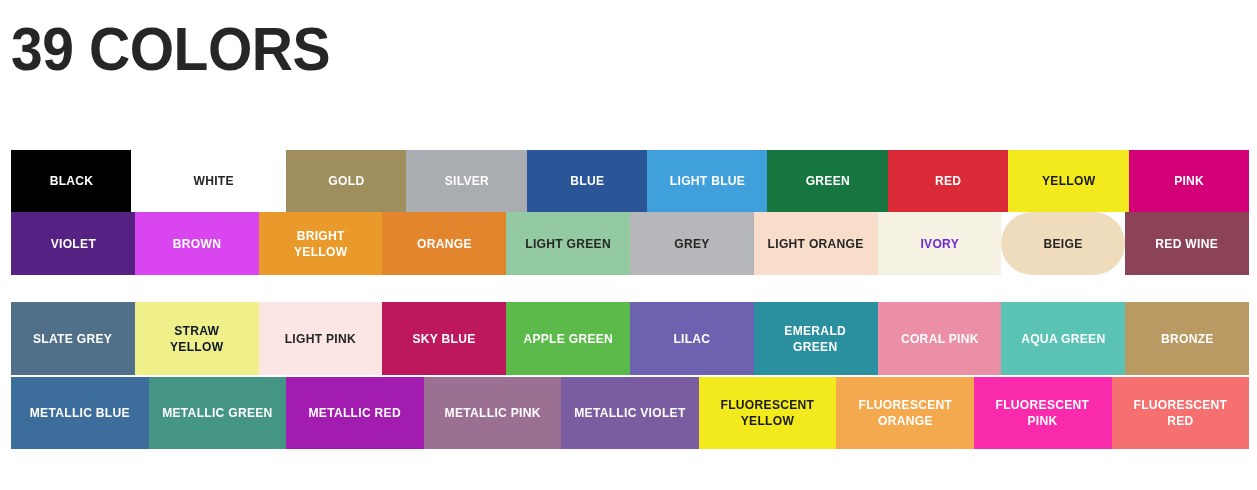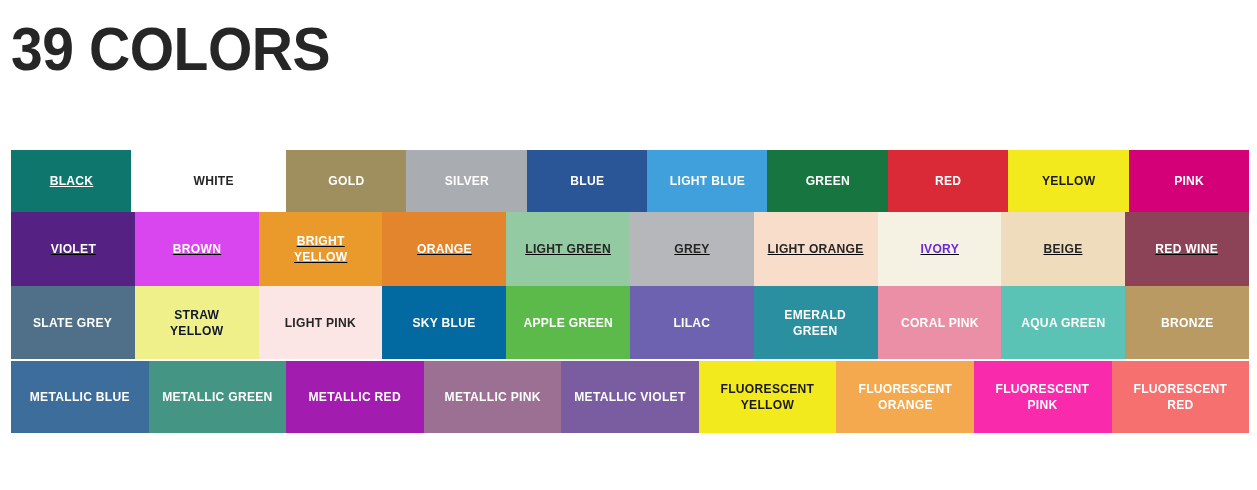--- a/index.html
+++ b/index.html
@@ -47,22 +47,22 @@
     top: 150px;
     width: 1238px;
   }
 
   .swatch-row {
     display: flex;
     width: 100%;
     align-items: stretch;
   }
   .swatch-row.row-1 { height: 62px; }
-  .swatch-row.row-2 { height: 74px; text-decoration: underline; }
-  .swatch-row.row-3 { height: 73px; }
+  .swatch-row.row-2 { height: 63px; }
+  .swatch-row.row-3 { height: 73px; margin-top: 27px; }
   .swatch-row.row-4 { height: 72px; margin-top: 2px; }
 
   .swatch {
     flex: 1 1 0;
     display: flex;
     align-items: center;
     justify-content: center;
     text-align: center;
     box-sizing: border-box;
     padding: 2px 6px;
@@ -84,21 +84,21 @@
 </head>
 <body>
 
 <div id="page" style="background-color: rgb(255, 255, 255);">
 
   <h1 class="page-title" style="color: rgb(38, 38, 38);">39 COLORS</h1>
 
   <div class="swatch-grid">
 
     <div class="swatch-row row-1">
-      <div class="swatch" style="background-color: #0f766e; color: rgb(255, 255, 255); text-decoration: underline;">
+      <div class="swatch" style="background-color: #000000; color: rgb(255, 255, 255);">
           <span class="swatch-label">BLACK</span>
         </div>
       <div class="swatch" style="background-color: rgb(255, 255, 255); color: rgb(38, 38, 38); padding-left: 28px;">
           <span class="swatch-label">WHITE</span>
         </div>
       <div class="swatch" style="background-color: rgb(159, 143, 94); color: rgb(255, 255, 255); margin-left: 12px;">
           <span class="swatch-label">GOLD</span>
         </div>
       <div class="swatch" style="background-color: rgb(169, 172, 176); color: rgb(255, 255, 255);">
           <span class="swatch-label">SILVER</span>
@@ -142,40 +142,40 @@
         </div>
       <div class="swatch" style="background-color: rgb(181, 183, 186); color: rgb(38, 38, 38);">
           <span class="swatch-label">GREY</span>
         </div>
       <div class="swatch" style="background-color: rgb(247, 221, 202); color: rgb(38, 38, 38);">
           <span class="swatch-label">LIGHT ORANGE</span>
         </div>
       <div class="swatch" style="background-color: rgb(245, 242, 228); color: #6d28d9;">
           <span class="swatch-label">IVORY</span>
         </div>
-      <div class="swatch" style="background-color: rgb(238, 220, 189); color: rgb(38, 38, 38);">
+      <div class="swatch" style="background-color: rgb(238, 220, 189); color: rgb(38, 38, 38); border-radius: 32px;">
           <span class="swatch-label">BEIGE</span>
         </div>
       <div class="swatch" style="background-color: rgb(140, 67, 87); color: rgb(255, 255, 255);">
           <span class="swatch-label">RED WINE</span>
         </div>
     </div>
 
     <div class="swatch-row row-3">
       <div class="swatch" style="background-color: rgb(79, 112, 136); color: rgb(255, 255, 255);">
           <span class="swatch-label">SLATE GREY</span>
         </div>
       <div class="swatch" style="background-color: rgb(240, 240, 139); color: #0f172a;">
           <span class="swatch-label">STRAW
 YELLOW</span>
         </div>
       <div class="swatch" style="background-color: rgb(251, 230, 229); color: rgb(38, 38, 38);">
           <span class="swatch-label">LIGHT PINK</span>
         </div>
-      <div class="swatch" style="background-color: #0369a1; color: rgb(255, 255, 255);">
+      <div class="swatch" style="background-color: #be185d; color: rgb(255, 255, 255);">
           <span class="swatch-label">SKY BLUE</span>
         </div>
       <div class="swatch" style="background-color: rgb(91, 186, 73); color: rgb(255, 255, 255);">
           <span class="swatch-label">APPLE GREEN</span>
         </div>
       <div class="swatch" style="background-color: rgb(109, 98, 176); color: rgb(255, 255, 255);">
           <span class="swatch-label">LILAC</span>
         </div>
       <div class="swatch" style="background-color: rgb(42, 143, 158); color: rgb(255, 255, 255);">
           <span class="swatch-label">EMERALD

